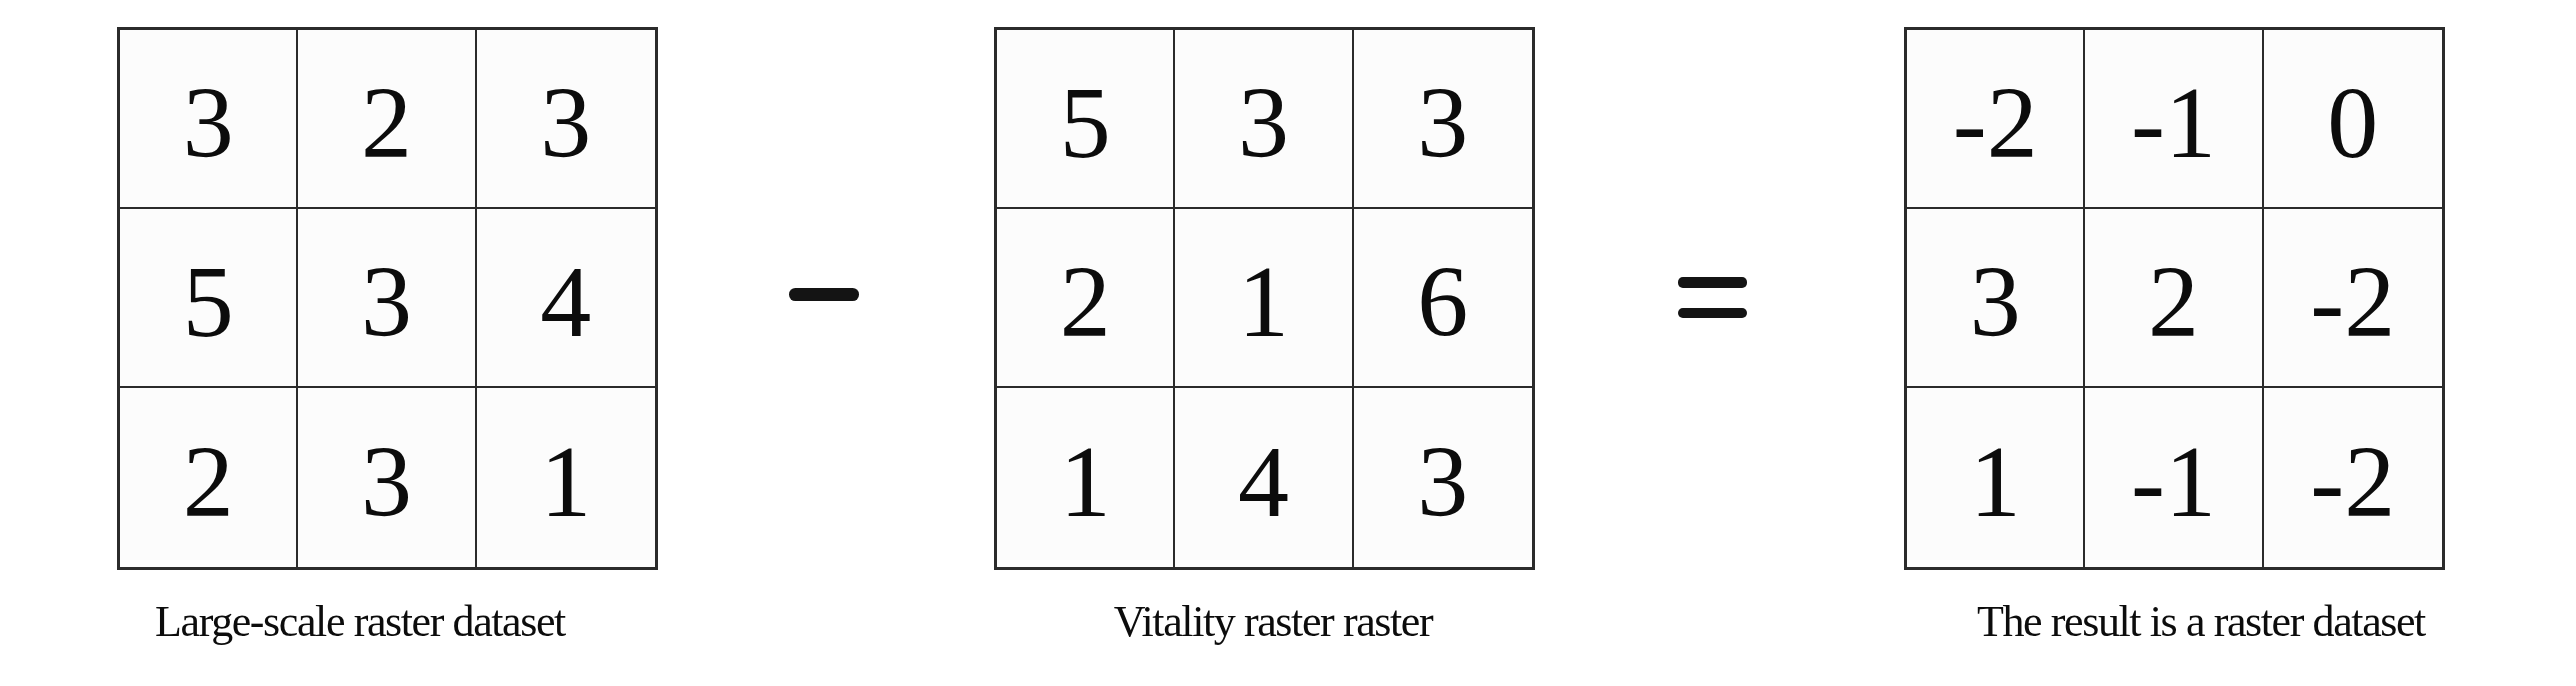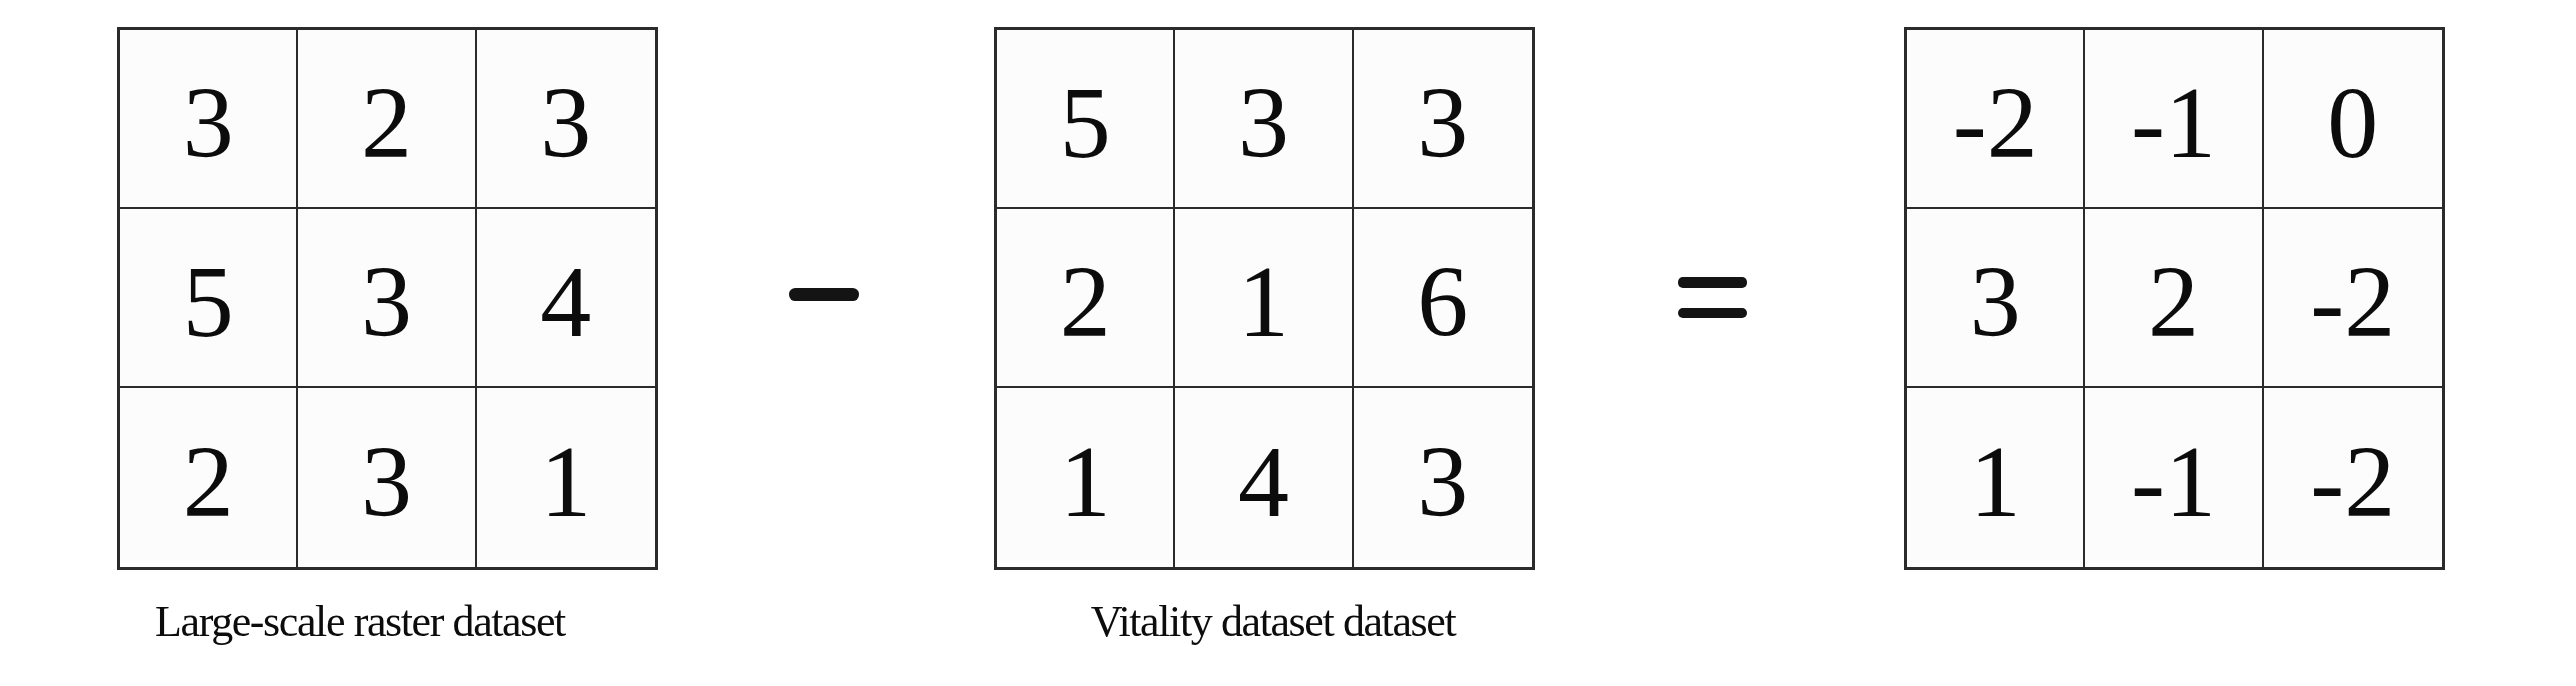--- a/index.html
+++ b/index.html
@@ -113,16 +113,17 @@
     <div class="cell">0</div>
     <div class="cell">3</div>
     <div class="cell">2</div>
     <div class="cell">-2</div>
     <div class="cell">1</div>
     <div class="cell">-1</div>
     <div class="cell">-2</div>
   </div>
 
   <div class="caption caption-1">Large-scale raster dataset</div>
-  <div class="caption caption-2">Vitality dataset dataset</div>
+  <div class="caption caption-2">Vitality raster raster</div>
+  <div class="caption caption-3">The result is a raster dataset</div>
 
 </div>
 
 
 </body></html>

